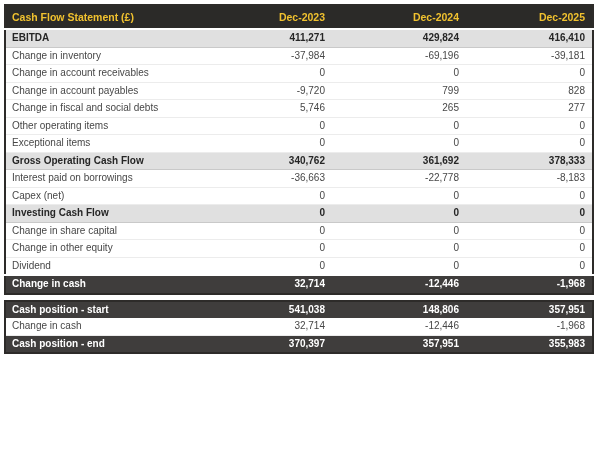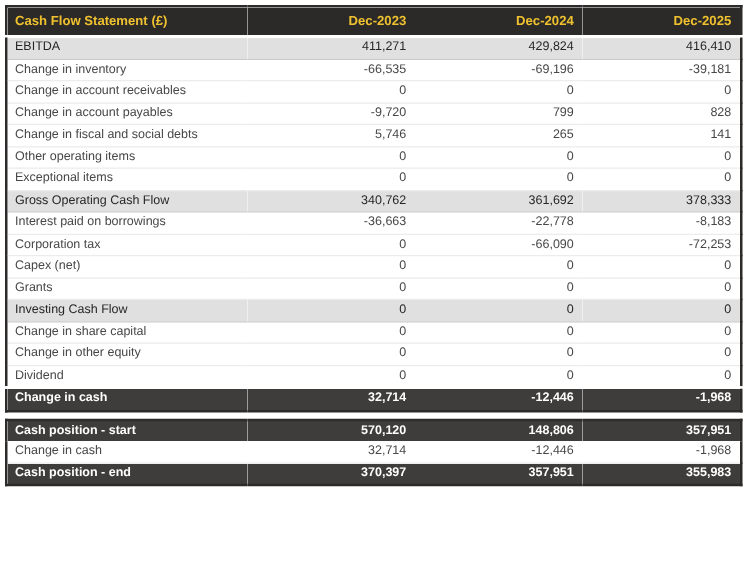--- a/index.html
+++ b/index.html
@@ -52,21 +52,21 @@
   tr.row td { height: 16.5px; }
 
   tr.normal td {
     background: #ffffff;
     color: var(--body-text, #474747);
     border-bottom: 1px solid #ececec;
   }
   tr.subtotal td {
     background: var(--subtotal-bg, #e0e0e0);
     color: #262626;
-    font-weight: normal;
+    font-weight: bold;
     border-top: 1px solid #9e9e9e;
     border-bottom: 1px solid #c9c9c9;
   }
   tr.dark td {
     background: var(--dark-row-bg, #3f3d3c);
     color: var(--dark-row-text, #ffffff);
     font-weight: bold;
   }
   table.main tr.dark td { border-top: 2px solid #ffffff; }
 </style>
@@ -92,41 +92,41 @@
     </thead>
     <tbody id="main-body">
         <tr class="row subtotal">
           <td class="label">EBITDA</td>
           <td class="value">411,271</td>
           <td class="value">429,824</td>
           <td class="value">416,410</td>
         </tr>
         <tr class="row normal">
           <td class="label">Change in inventory</td>
-          <td class="value">-66,535</td>
+          <td class="value">-37,984</td>
           <td class="value">-69,196</td>
           <td class="value">-39,181</td>
         </tr>
         <tr class="row normal">
           <td class="label">Change in account receivables</td>
           <td class="value">0</td>
           <td class="value">0</td>
           <td class="value">0</td>
         </tr>
         <tr class="row normal">
           <td class="label">Change in account payables</td>
           <td class="value">-9,720</td>
           <td class="value">799</td>
           <td class="value">828</td>
         </tr>
         <tr class="row normal">
           <td class="label">Change in fiscal and social debts</td>
           <td class="value">5,746</td>
           <td class="value">265</td>
-          <td class="value">141</td>
+          <td class="value">277</td>
         </tr>
         <tr class="row normal">
           <td class="label">Other operating items</td>
           <td class="value">0</td>
           <td class="value">0</td>
           <td class="value">0</td>
         </tr>
         <tr class="row normal">
           <td class="label">Exceptional items</td>
           <td class="value">0</td>
@@ -139,33 +139,21 @@
           <td class="value">361,692</td>
           <td class="value">378,333</td>
         </tr>
         <tr class="row normal">
           <td class="label">Interest paid on borrowings</td>
           <td class="value">-36,663</td>
           <td class="value">-22,778</td>
           <td class="value">-8,183</td>
         </tr>
         <tr class="row normal">
-          <td class="label">Corporation tax</td>
-          <td class="value">0</td>
-          <td class="value">-66,090</td>
-          <td class="value">-72,253</td>
-        </tr>
-        <tr class="row normal">
           <td class="label">Capex (net)</td>
-          <td class="value">0</td>
-          <td class="value">0</td>
-          <td class="value">0</td>
-        </tr>
-        <tr class="row normal">
-          <td class="label">Grants</td>
           <td class="value">0</td>
           <td class="value">0</td>
           <td class="value">0</td>
         </tr>
         <tr class="row subtotal">
           <td class="label">Investing Cash Flow</td>
           <td class="value">0</td>
           <td class="value">0</td>
           <td class="value">0</td>
         </tr>
@@ -199,21 +187,21 @@
   <table class="summary">
     <colgroup>
       <col class="c-label">
         <col class="c-v1">
         <col class="c-v2">
         <col class="c-v3">
     </colgroup>
     <tbody id="summary-body">
         <tr class="row dark">
           <td class="label">Cash position - start</td>
-          <td class="value">570,120</td>
+          <td class="value">541,038</td>
           <td class="value">148,806</td>
           <td class="value">357,951</td>
         </tr>
         <tr class="row normal">
           <td class="label">Change in cash</td>
           <td class="value">32,714</td>
           <td class="value">-12,446</td>
           <td class="value">-1,968</td>
         </tr>
         <tr class="row dark">

